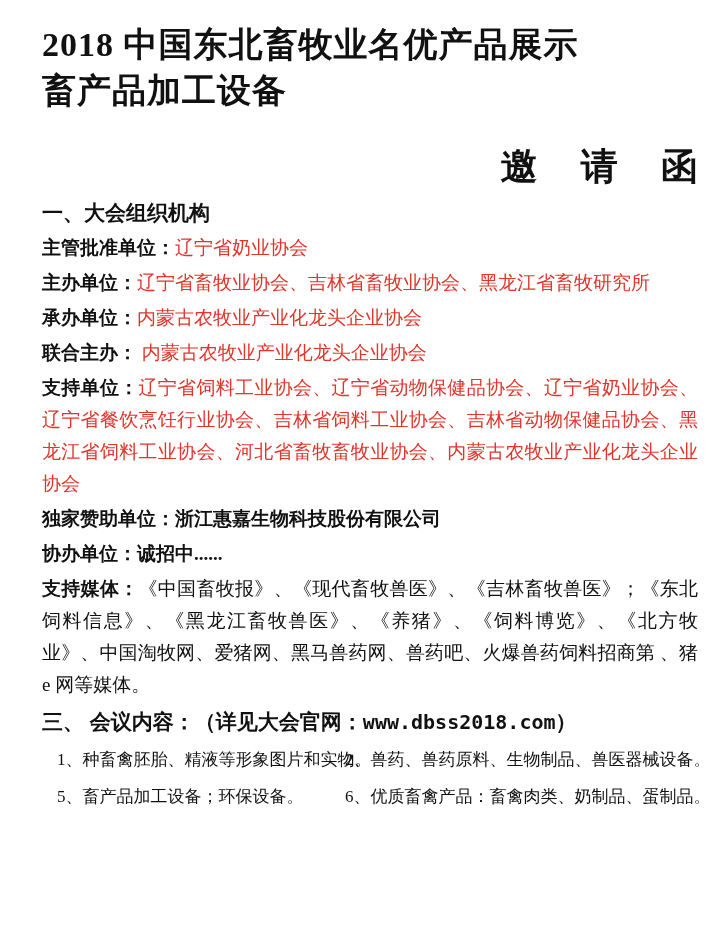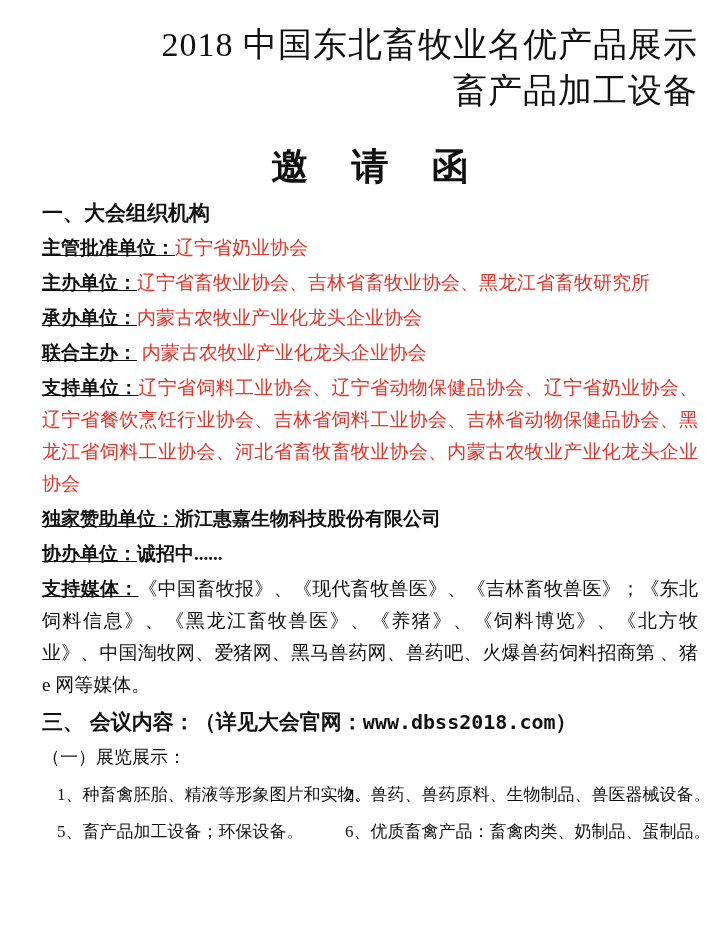--- a/index.html
+++ b/index.html
@@ -15,29 +15,29 @@
     font-family: "Liberation Serif", "DejaVu Serif", serif;
   }
   .page {
     box-sizing: border-box;
     width: 726px;
     height: 951px;
     padding: 22px 28px 0 42px;
   }
   
   .doc-title {
-    text-align: right;
+    text-align: left;
     font-size: 34px;
-    font-weight: 400;
+    font-weight: 700;
     line-height: 46px;
     letter-spacing: 1px;
   }
   
   .invite-title {
-    text-align: center;
+    text-align: right;
     font-size: 37px;
     font-weight: 700;
     line-height: 50px;
     margin-top: 28px;
     word-spacing: 34px;
   }
   
   .sec-heading {
     font-family: "Liberation Sans", "DejaVu Sans", sans-serif;
     font-size: 21px;
@@ -50,21 +50,21 @@
     font-size: 20px;
     font-weight: 700;
   }
   
   .org p {
     font-size: 19px;
     line-height: 32px;
     margin: 0 0 3px 0;
     text-align: justify;
   }
-  .lbl { font-weight: 700; text-decoration: underline; }
+  .lbl { font-weight: 700; }
   .val-red { color: var(--red, #df352b); }
   .val-bold { font-weight: 700; }
   
   .time-line {
     font-size: 19px;
     line-height: 33px;
     padding-left: 42px;
     margin: 0 0 3px 0;
   }
   .place-label { margin-left: 2em; }
@@ -122,21 +122,20 @@
     <p>
       <span class="lbl">支持媒体：</span><span>《中国畜牧报》、《现代畜牧兽医》、《吉林畜牧兽医》；《东北饲料信息》、《黑龙江畜牧兽医》、《养猪》、《饲料博览》、《北方牧业》、中国淘牧网、爱猪网、黑马兽药网、兽药吧、火爆兽药饲料招商第 、猪 e 网等媒体。</span>
     </p>
   </div>
 
 
   <div>
     <div class="sec-heading">
       <span>三、 会议内容：（详见大会官网：</span><span class="url">www.dbss2018.com</span><span>）</span>
     </div>
-    <p class="sub-heading">（一）展览展示：</p>
 
     <div>
       <div class="expo-row">
         <span class="expo-cell">1、种畜禽胚胎、精液等形象图片和实物。</span>
         <span class="expo-cell">2、兽药、兽药原料、生物制品、兽医器械设备。</span>
       </div>
       <div class="expo-row">
         <span class="expo-cell">5、畜产品加工设备；环保设备。</span>
         <span class="expo-cell">6、优质畜禽产品：畜禽肉类、奶制品、蛋制品。</span>
       </div>

